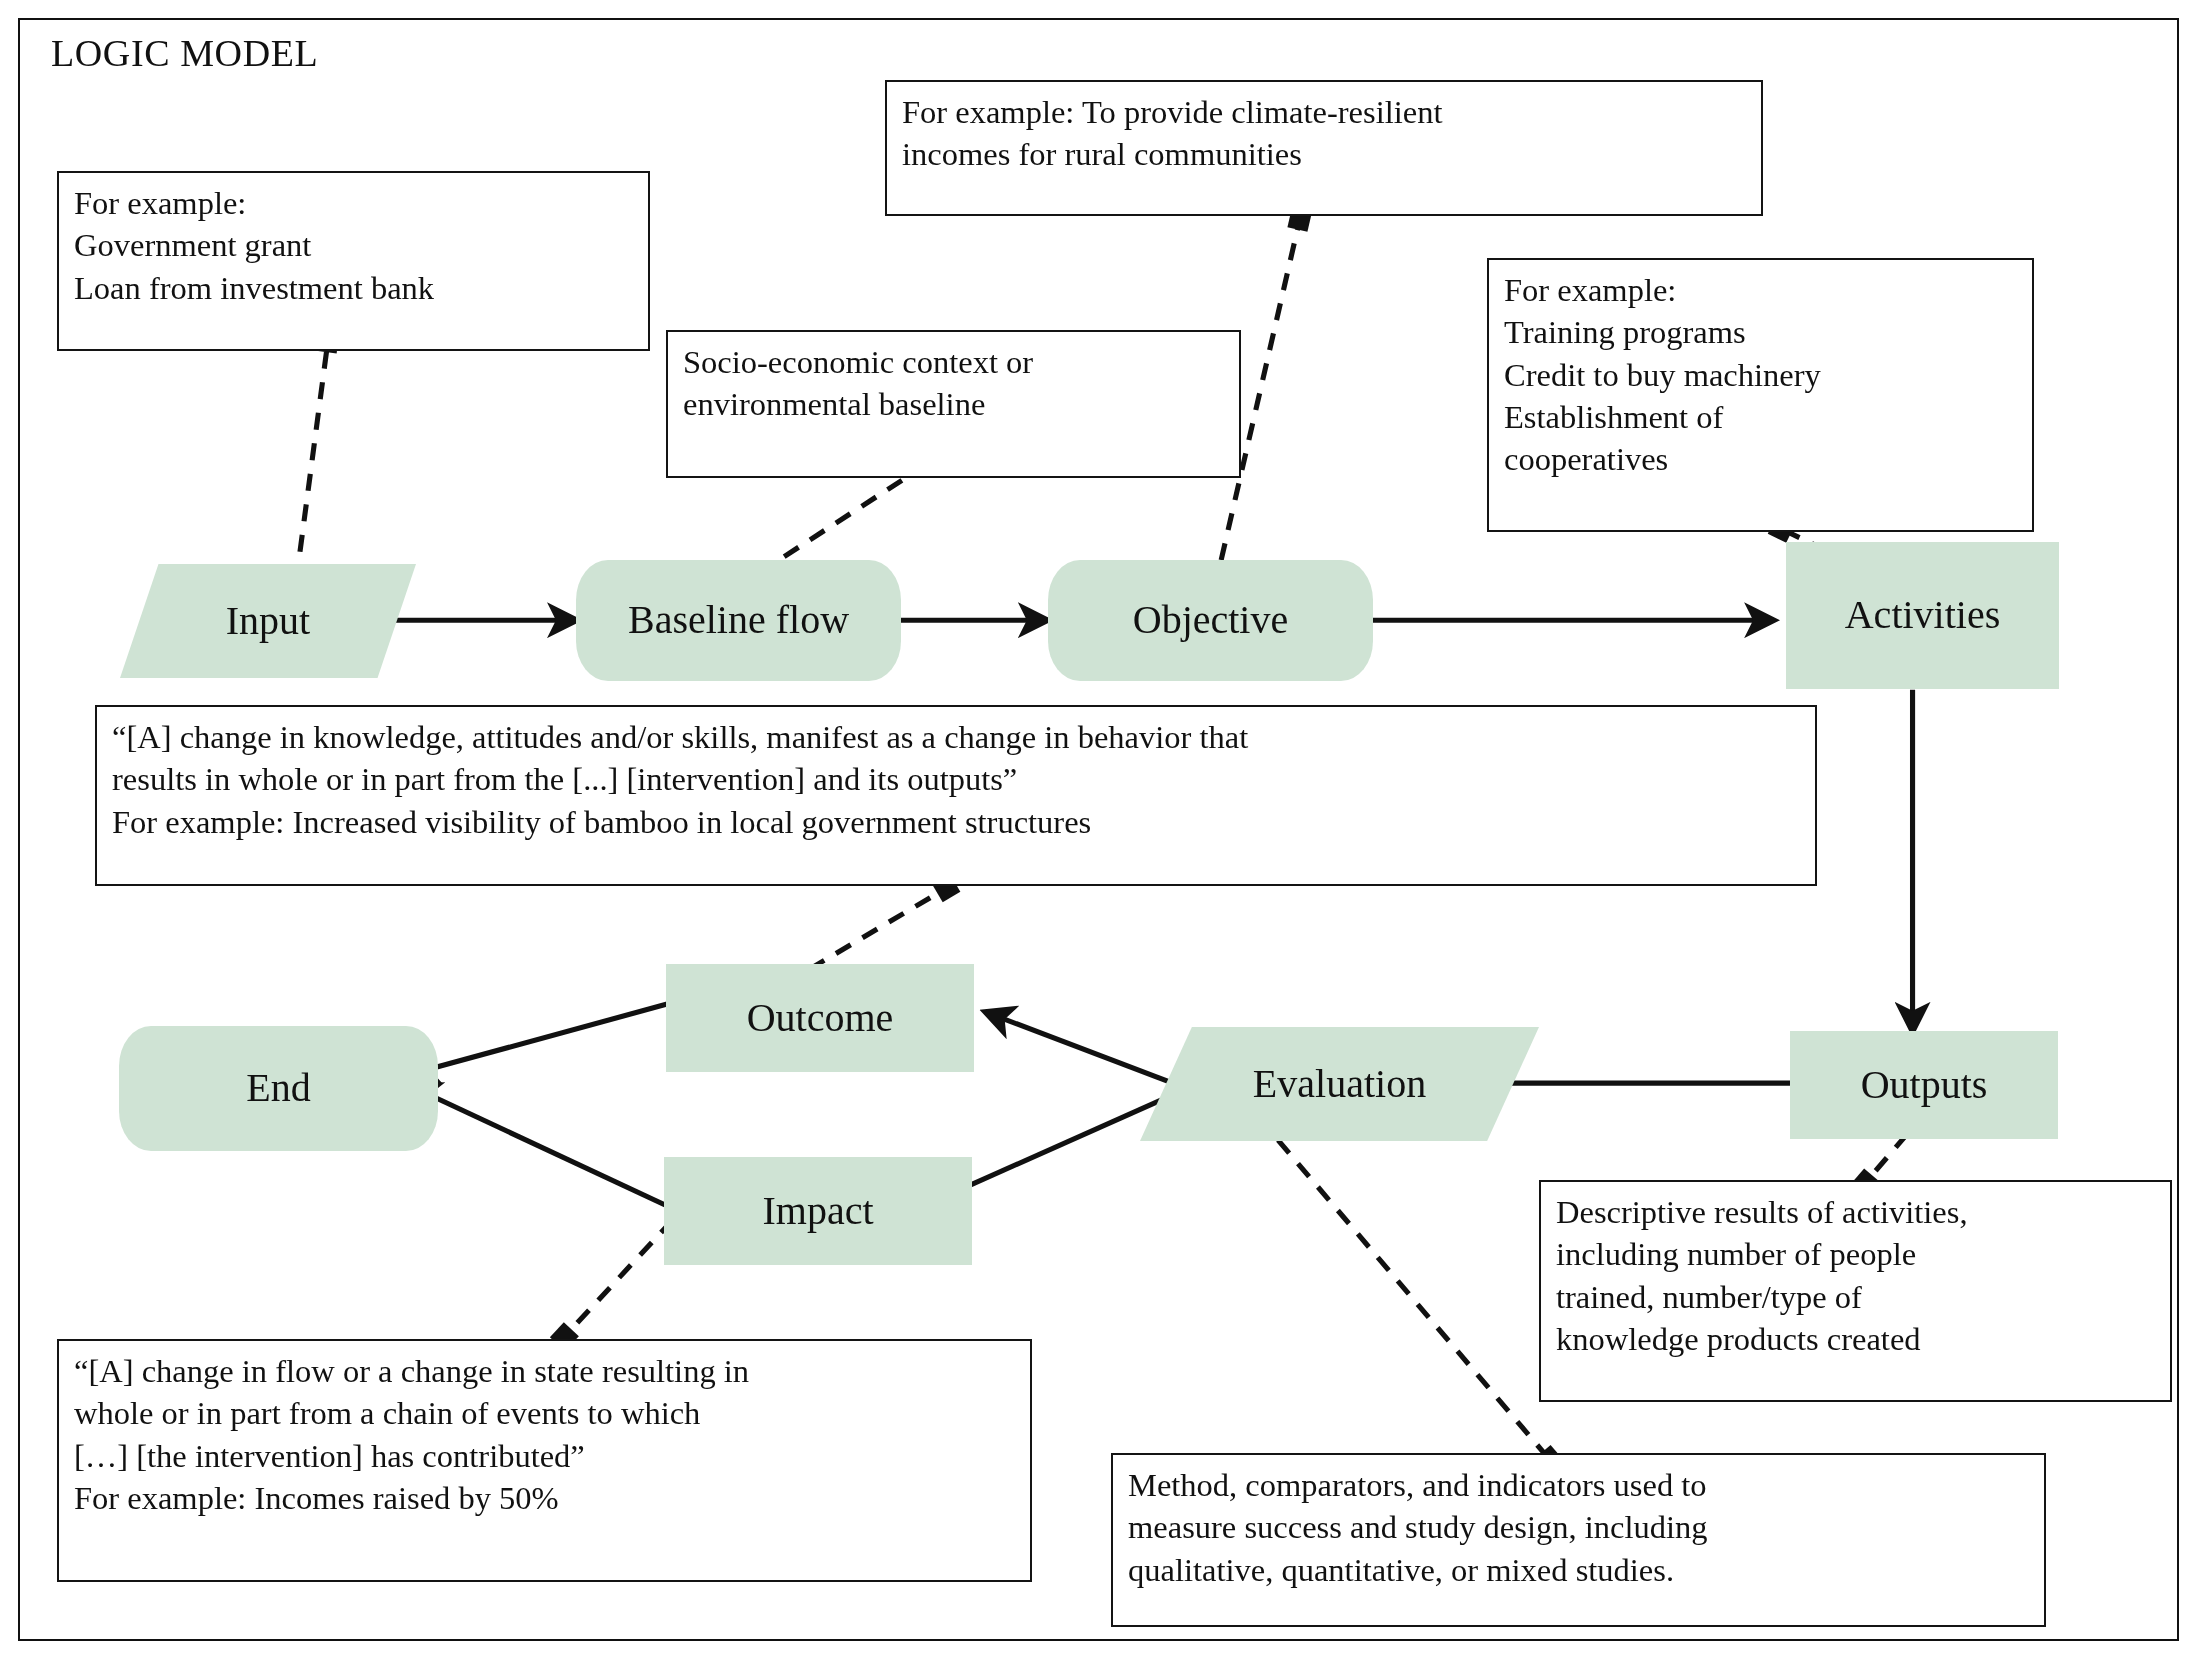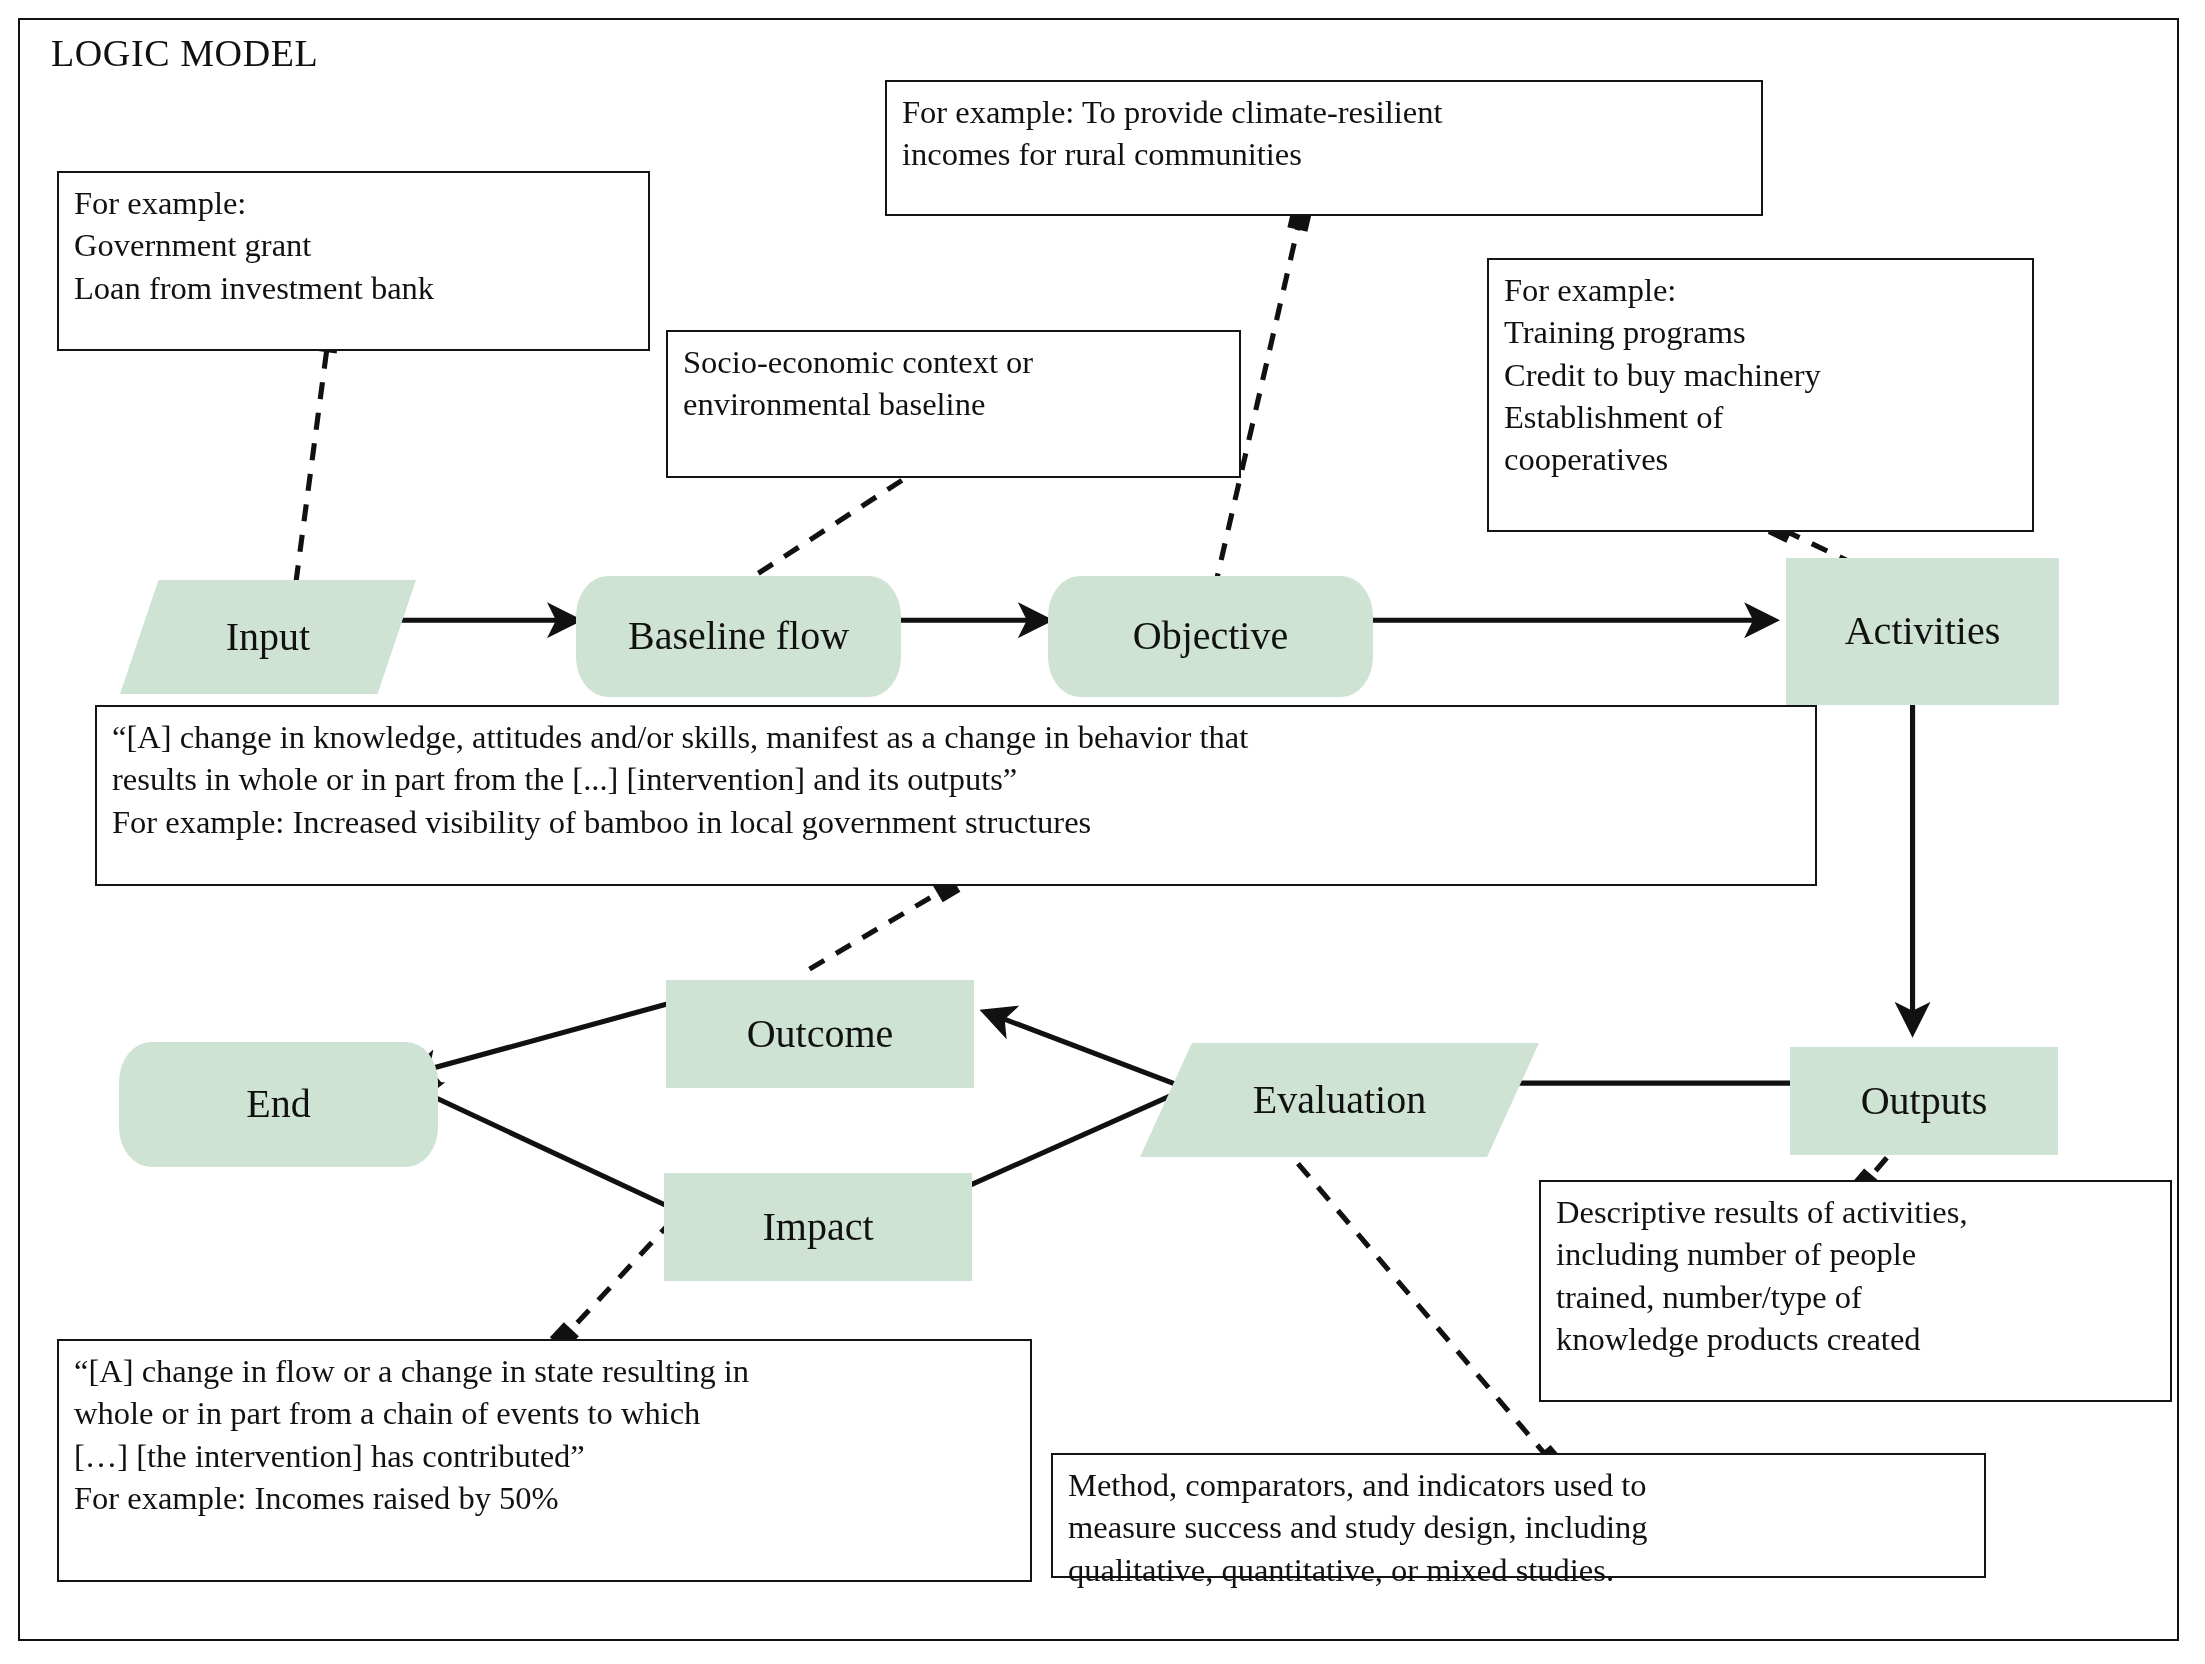--- a/index.html
+++ b/index.html
@@ -58,21 +58,20 @@
     position: absolute;
     box-sizing: border-box;
     background: #cfe3d4;
     color: #111111;
     display: flex;
     align-items: center;
     justify-content: center;
     text-align: center;
     font-size: 40px;
     line-height: 1.12;
-    margin-top: 16px;
   }
   .node.rect      { border-radius: 0; }
   .node.stadium   { border-radius: 32px / 40px; }
   .node.para      {  }
   .para-left  { clip-path: polygon(13% 0, 100% 0, 87% 100%, 0% 100%); }
   .para-right { clip-path: polygon(13% 0, 100% 0, 87% 100%, 0% 100%); }
   .node span { display: block; position: relative; z-index: 2; }
 </style>
 </head>
 <body>
@@ -149,21 +148,21 @@
   <div class="callout" style="left:1539px; top:1180px; width:633px; height:222px;">Descriptive results of activities,
 including number of people
 trained, number/type of
 knowledge products created</div>
 
   <div class="callout" style="left:57px; top:1339px; width:975px; height:243px;">“[A] change in flow or a change in state resulting in
 whole or in part from a chain of events to which
 […] [the intervention] has contributed”
  For example: Incomes raised by 50%</div>
 
-  <div class="callout" style="left:1051px; top:1453px; width:935px; height:125px;">Method, comparators, and indicators used to
+  <div class="callout" style="left:1111px; top:1453px; width:935px; height:174px;">Method, comparators, and indicators used to
 measure success and study design, including
 qualitative, quantitative, or mixed studies.</div>
 
   <div class="node para para-left" style="left:120px; top:564px; width:296px; height:114px;">
     <span>Input</span>
   </div>
 
   <div class="node stadium" style="left:576px; top:560px; width:325px; height:121px;">
     <span>Baseline
 flow</span>

